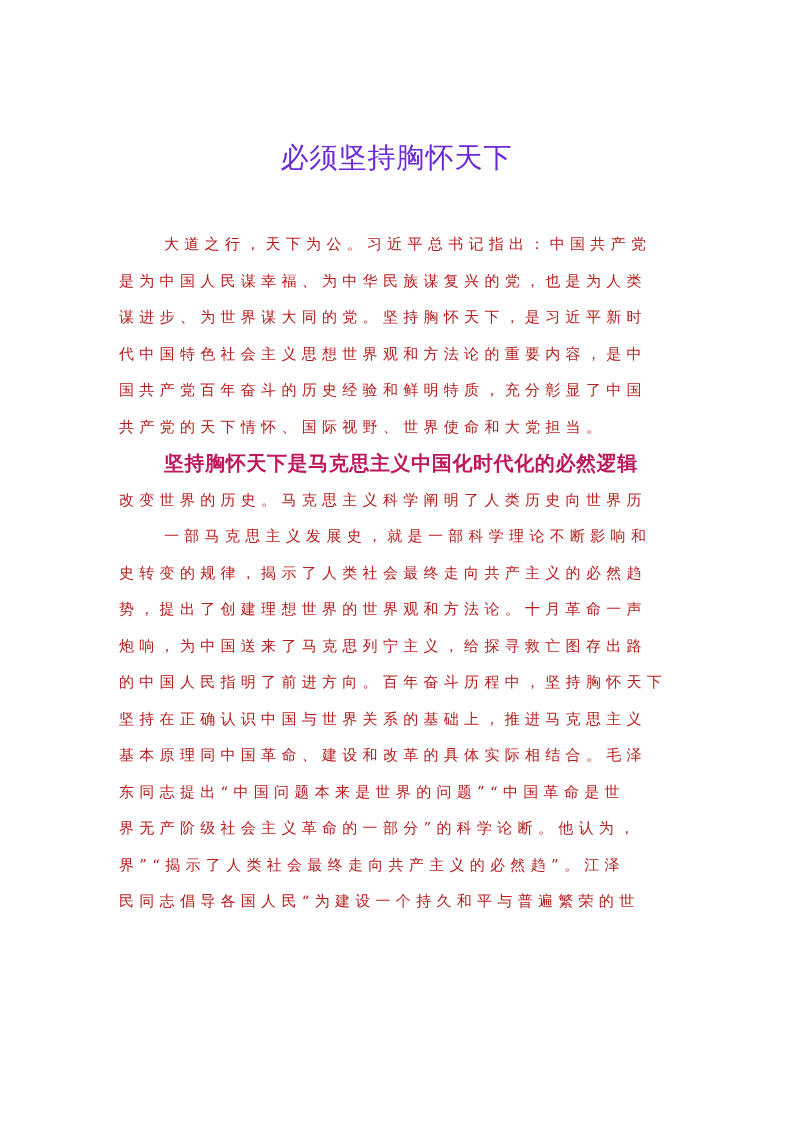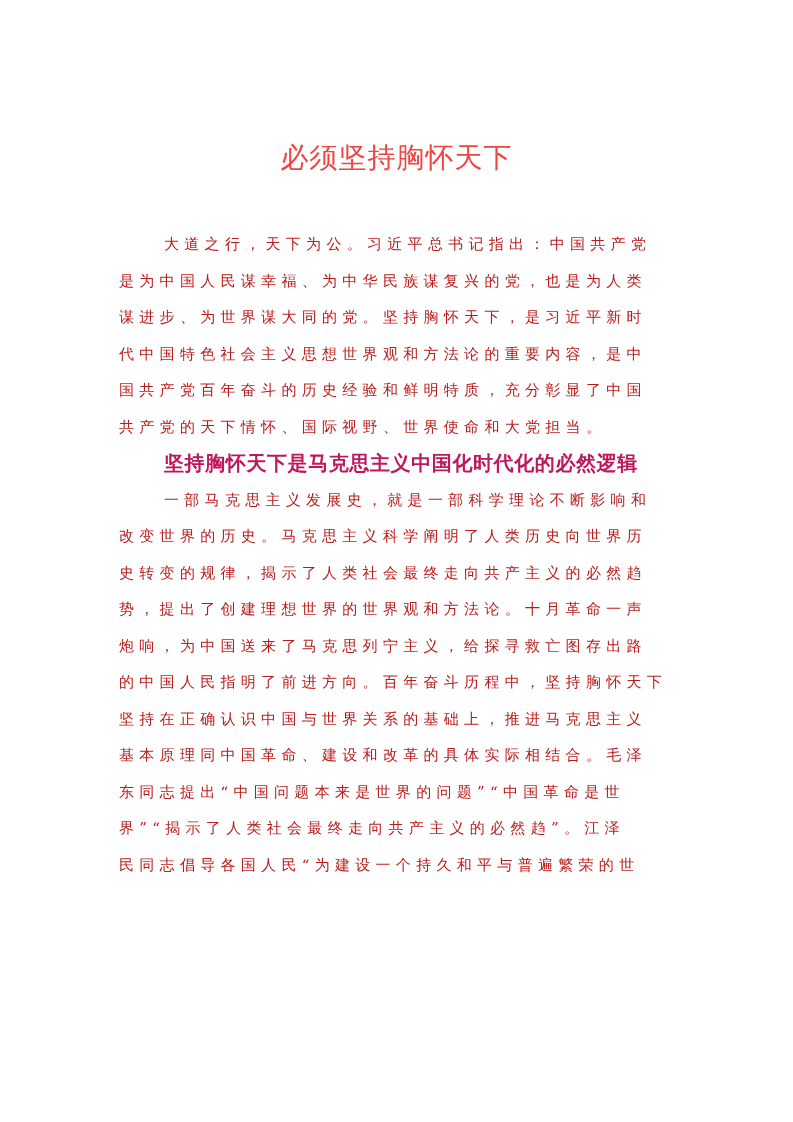--- a/index.html
+++ b/index.html
@@ -24,21 +24,21 @@
     .title {
       position: absolute;
       top: 140px;
       left: 0;
       width: 793px;
       text-align: center;
       font-family: "DejaVu Sans", "Liberation Sans", sans-serif;
       font-size: 28px;
       line-height: 36px;
       letter-spacing: 1px;
-      color: #ef4444;
+      color: #6d28d9;
       margin: 0;
       font-weight: normal;
     }
     .body-text {
       position: absolute;
       top: 226px;
       left: 119px;
       width: 560px;
     }
     .line {
@@ -74,26 +74,27 @@
       <div class="line">是为中国人民谋幸福、为中华民族谋复兴的党，也是为人类</div>
       <div class="line">谋进步、为世界谋大同的党。坚持胸怀天下，是习近平新时</div>
       <div class="line">代中国特色社会主义思想世界观和方法论的重要内容，是中</div>
       <div class="line">国共产党百年奋斗的历史经验和鲜明特质，充分彰显了中国</div>
       <div class="line">共产党的天下情怀、国际视野、世界使命和大党担当。</div>
     </div>
 
     <div class="line heading">坚持胸怀天下是马克思主义中国化时代化的必然逻辑</div>
 
     <div>
+      <div class="line">改变世界的历史。马克思主义科学阐明了人类历史向世界历</div>
       <div class="line indent">一部马克思主义发展史，就是一部科学理论不断影响和</div>
-      <div class="line">改变世界的历史。马克思主义科学阐明了人类历史向世界历</div>
       <div class="line">史转变的规律，揭示了人类社会最终走向共产主义的必然趋</div>
       <div class="line">势，提出了创建理想世界的世界观和方法论。十月革命一声</div>
       <div class="line">炮响，为中国送来了马克思列宁主义，给探寻救亡图存出路</div>
       <div class="line">的中国人民指明了前进方向。百年奋斗历程中，坚持胸怀天下</div>
       <div class="line">坚持在正确认识中国与世界关系的基础上，推进马克思主义</div>
       <div class="line">基本原理同中国革命、建设和改革的具体实际相结合。毛泽</div>
       <div class="line">东同志提出“中国问题本来是世界的问题”“中国革命是世</div>
+      <div class="line">界无产阶级社会主义革命的一部分”的科学论断。他认为，</div>
       <div class="line">界”“揭示了人类社会最终走向共产主义的必然趋”。江泽</div>
       <div class="line">民同志倡导各国人民“为建设一个持久和平与普遍繁荣的世</div>
     </div>
   </div>
 </div>
 
 </body></html>

